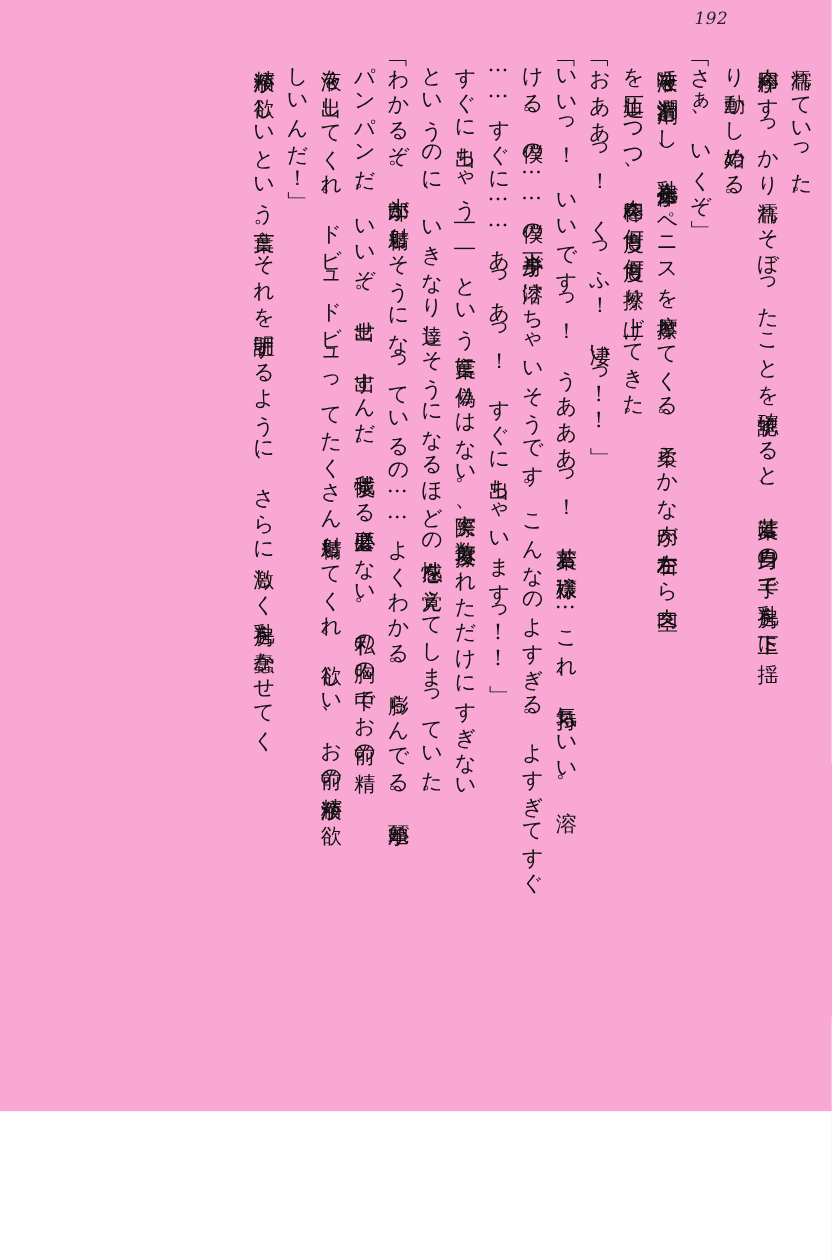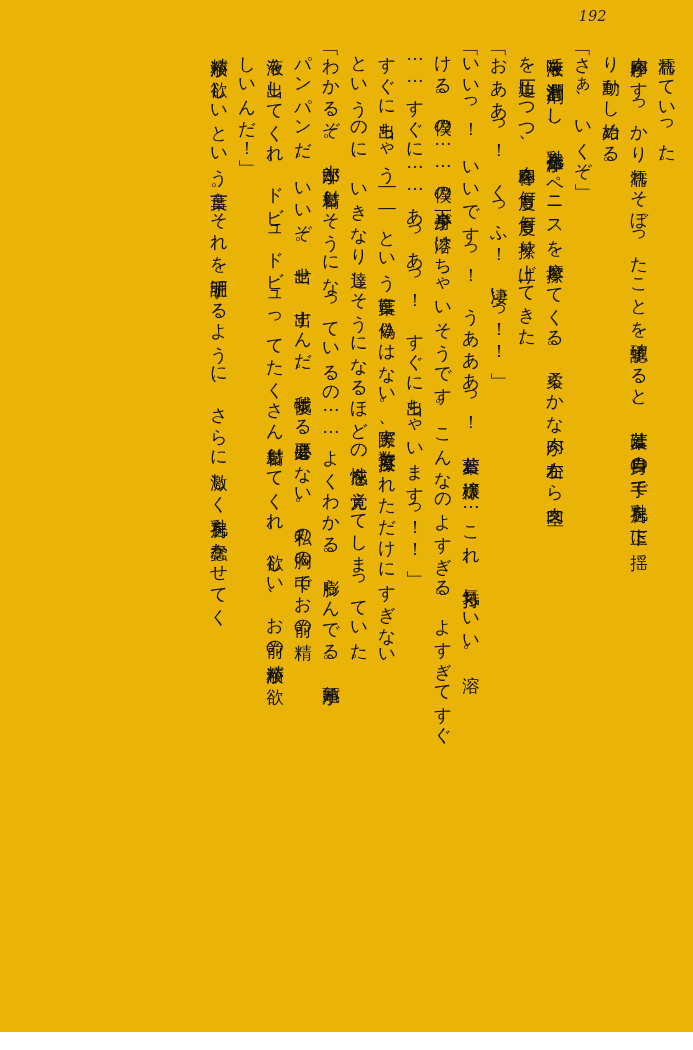--- a/index.html
+++ b/index.html
@@ -11,22 +11,22 @@
     width: 693px;
     height: 1050px;
     font-family: "DejaVu Serif", "Liberation Serif", serif;
     color: #111111;
     overflow: hidden;
   }
 
   .page {
     position: relative;
     width: 693px;
-    height: 1032px;
-    background: #eab308;
+    height: 926px;
+    background: #f9a8d4;
     box-sizing: border-box;
   }
 
   .page-number {
     position: absolute;
     top: 8px;
     right: 86px;
     font-family: "DejaVu Serif", "Liberation Serif", serif;
     font-style: italic;
     font-size: 14px;

